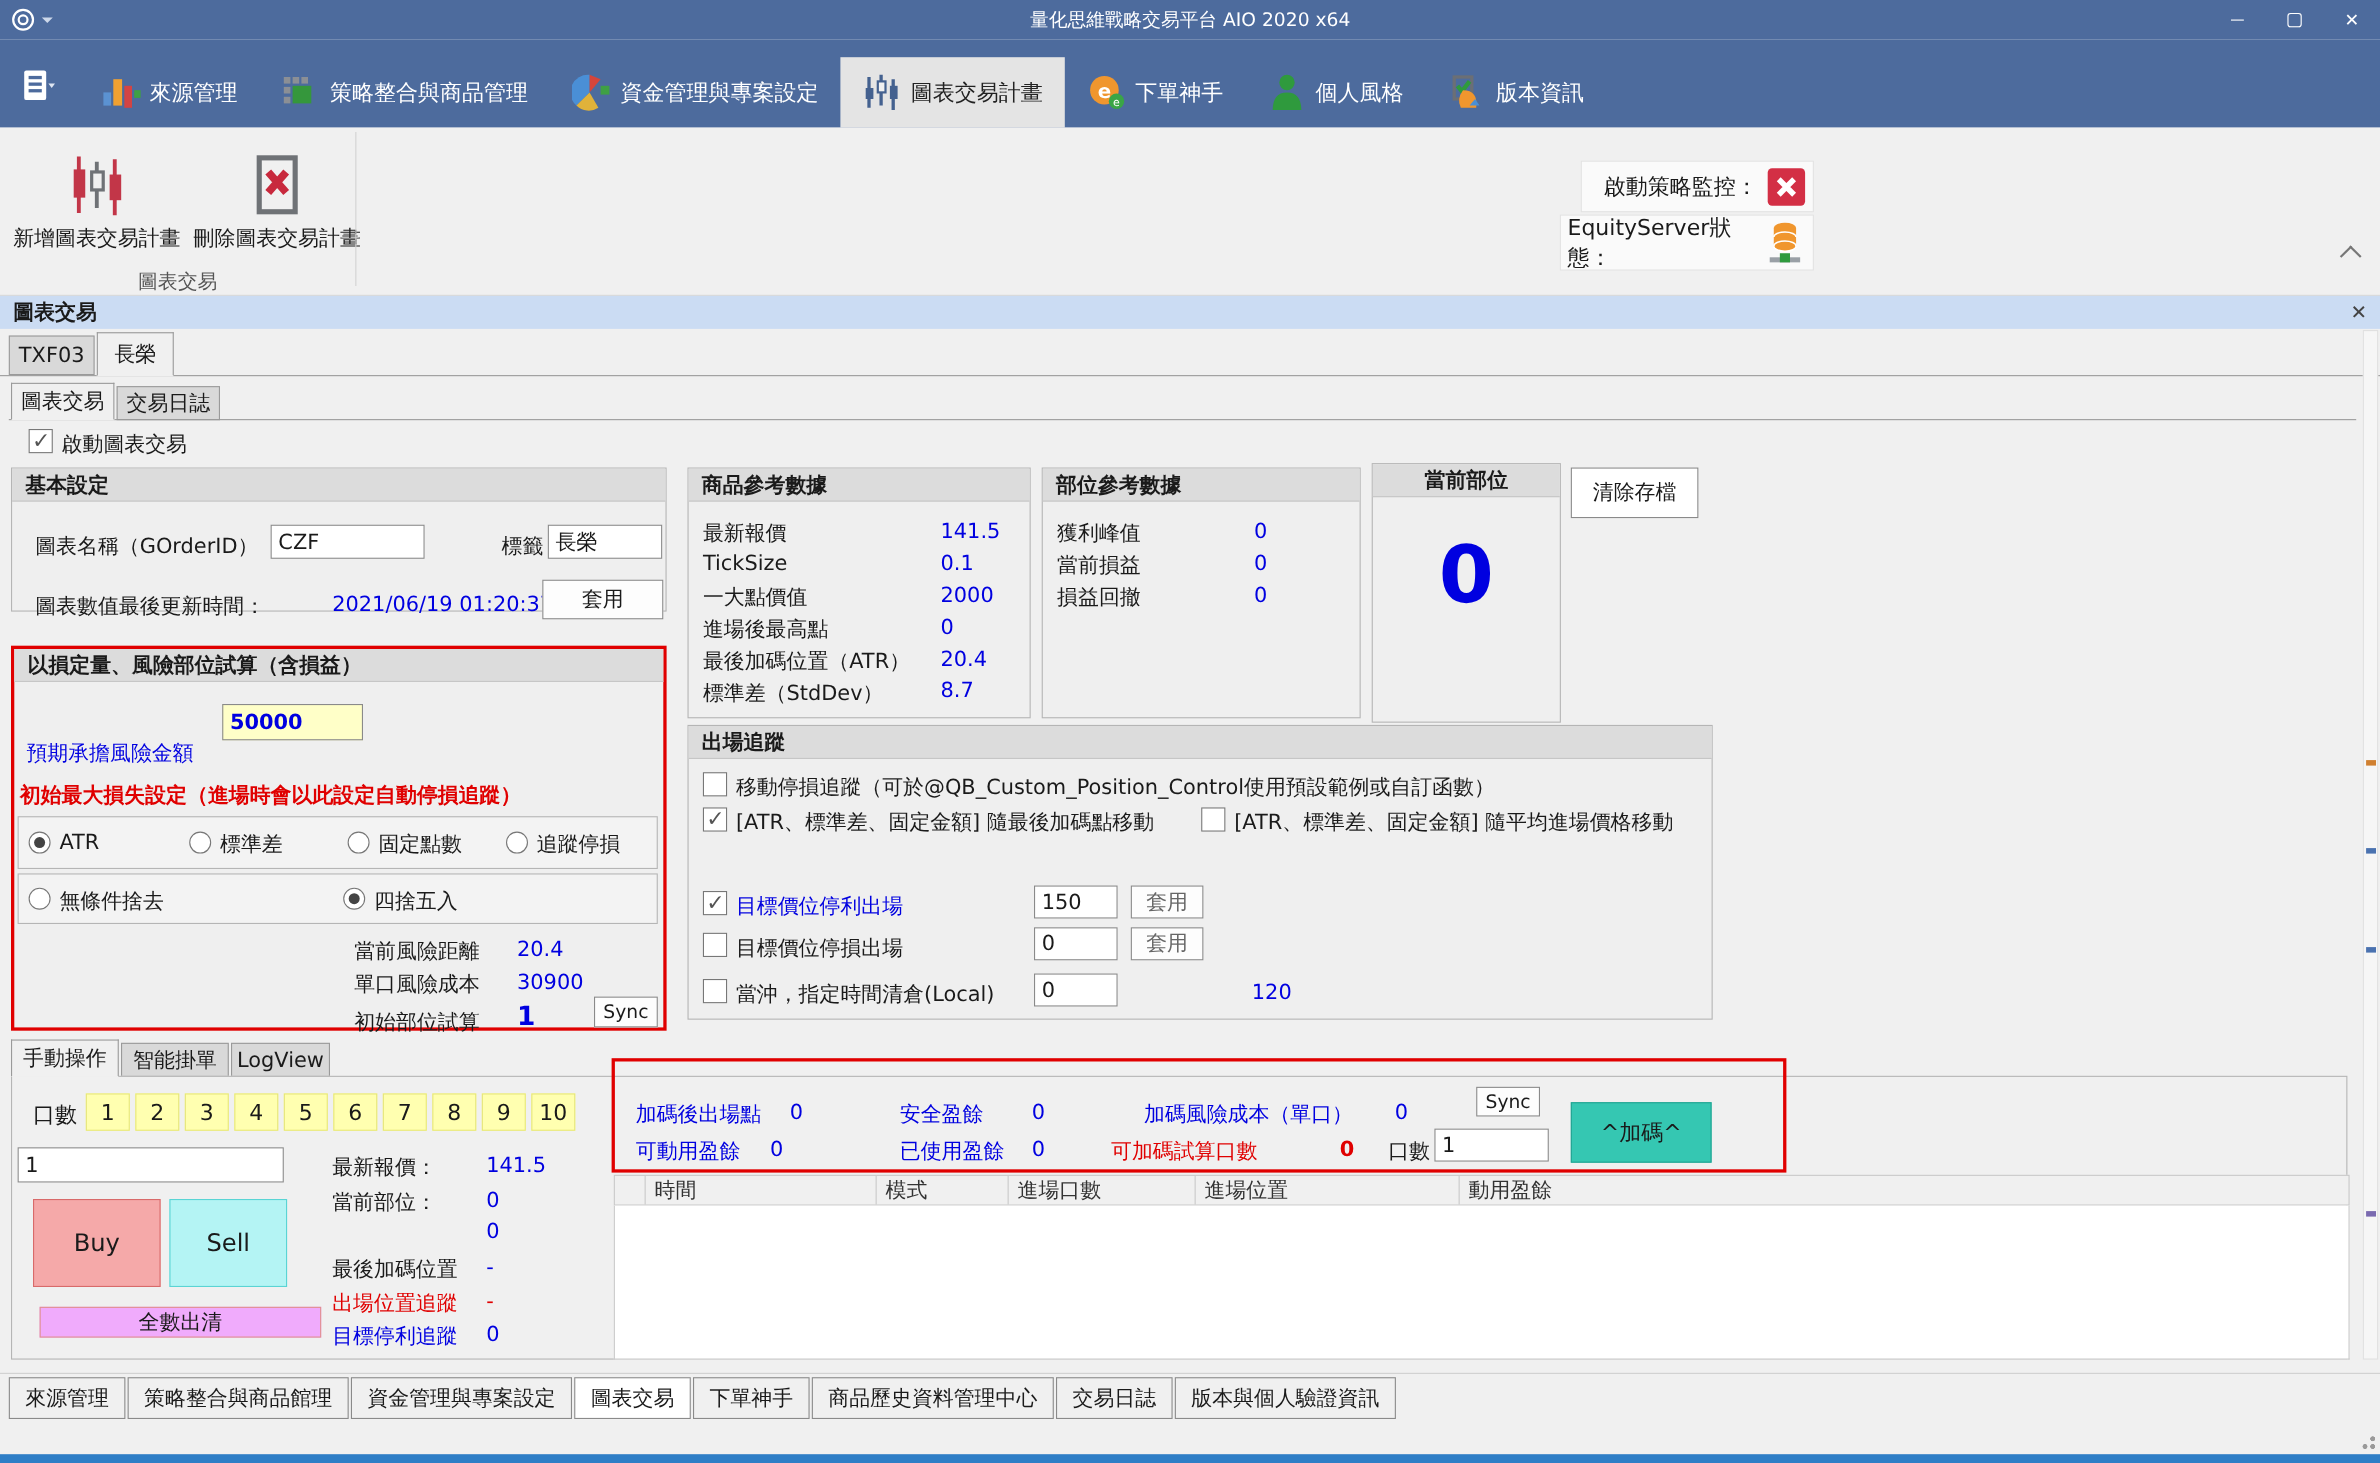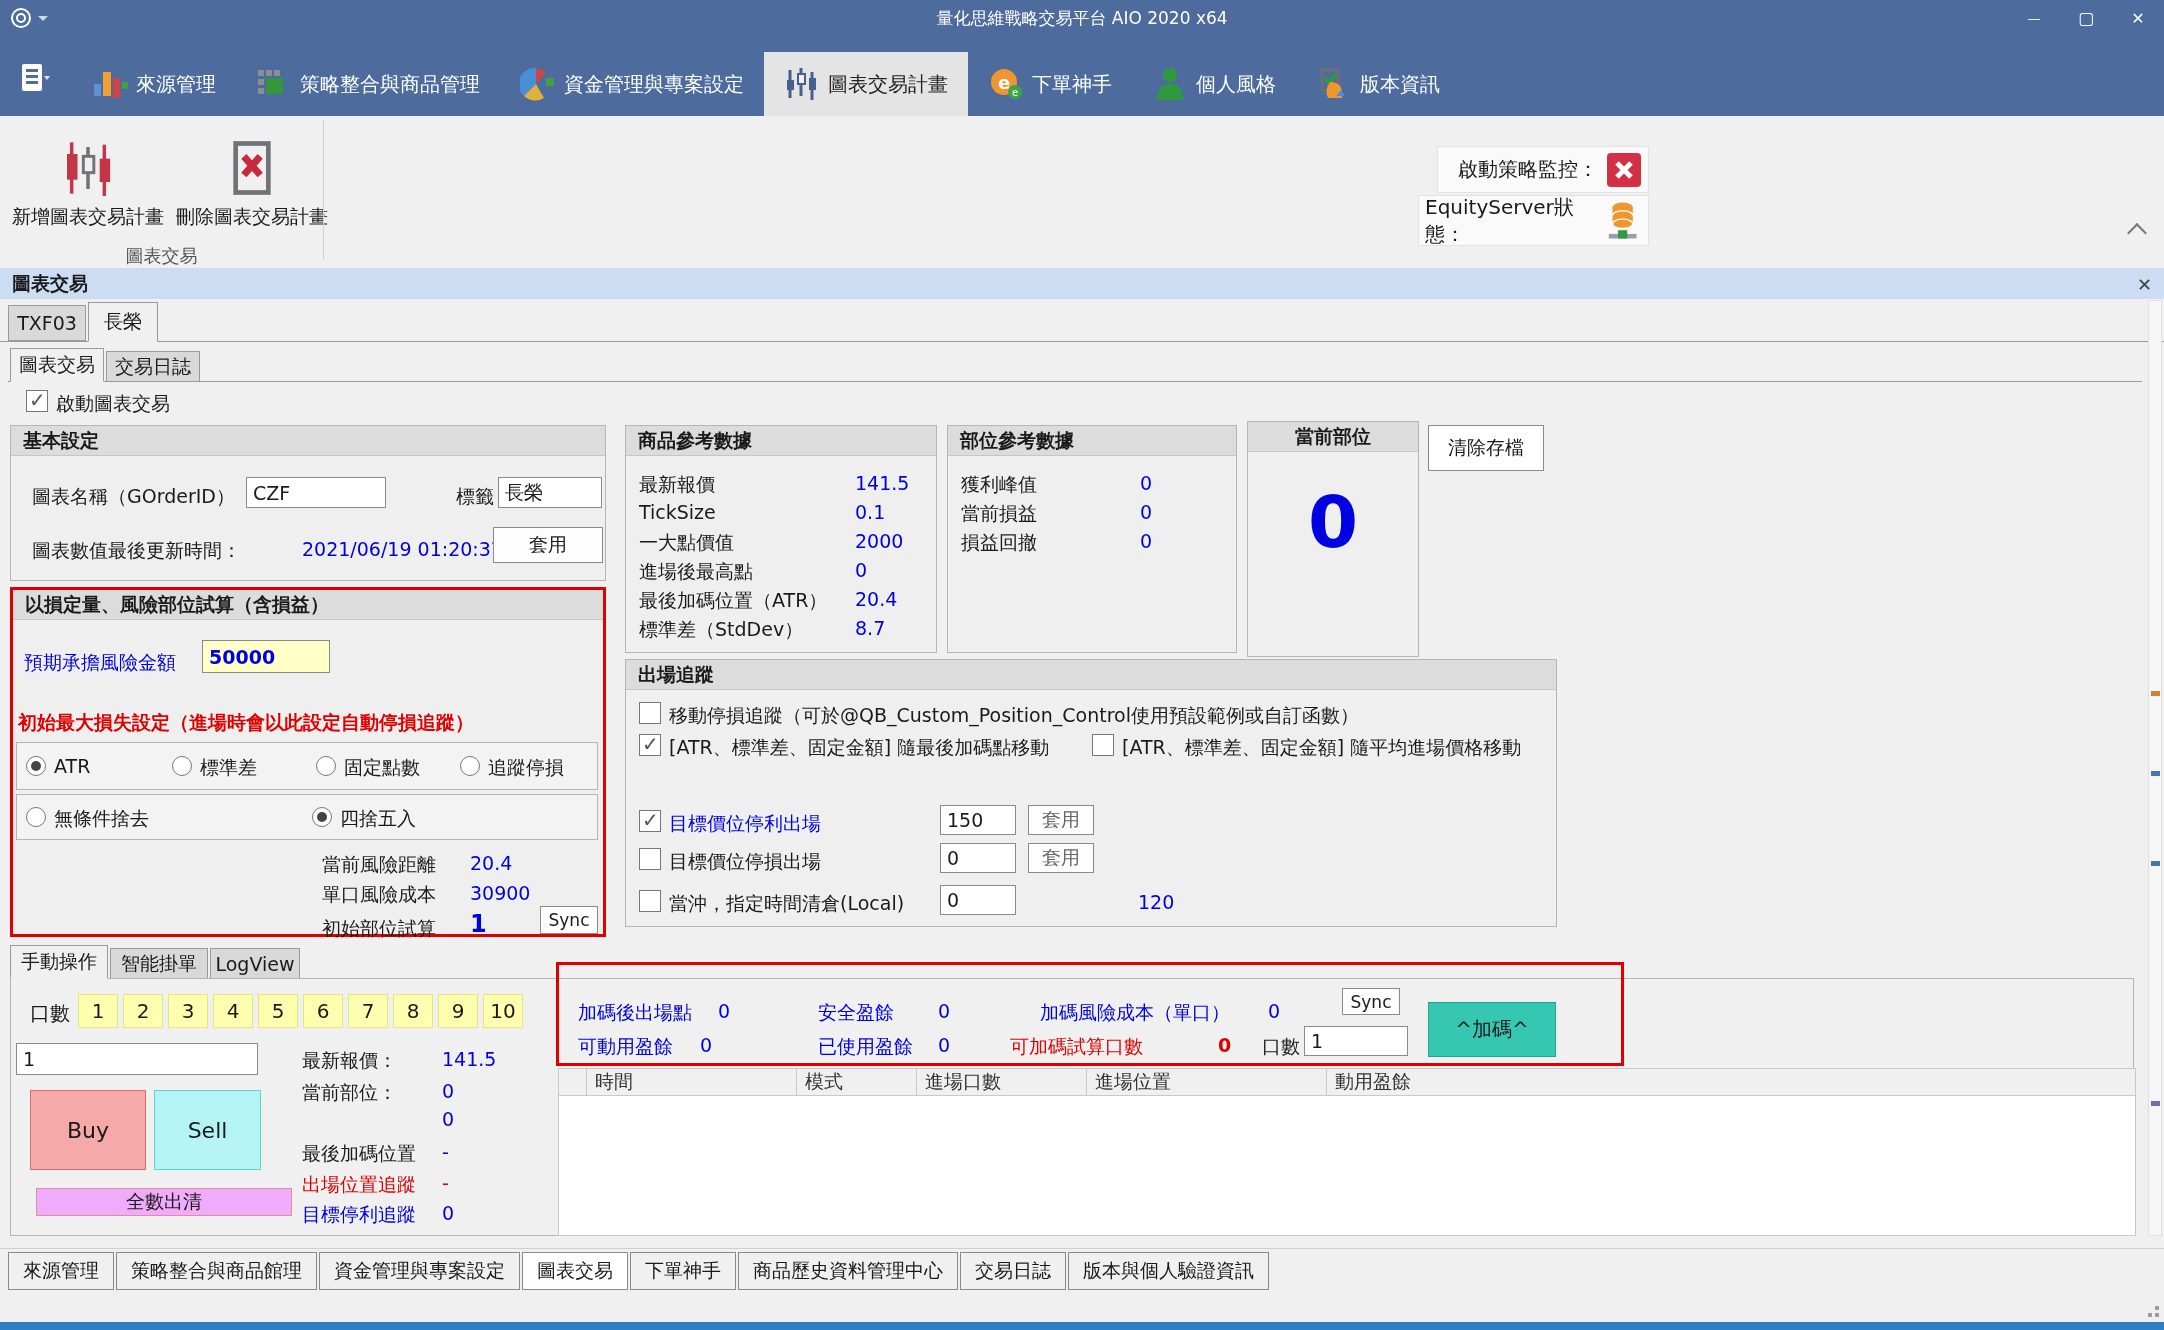--- a/index.html
+++ b/index.html
@@ -225,37 +225,37 @@
       <span>圖表交易</span>
     </div>
   <div class="ctab" style="left:106px;top:351px;width:94px;height:31px">
       <span>交易日誌</span>
     </div>
   <div class="tabline" style="left:8px;top:381px;width:2134px"></div>
 
   <span class="cb checked" style="left:26px;top:390px"></span>
   <span class="txt" style="left:56px;top:391px">啟動圖表交易</span>
 
-  <div class="grpbox" style="left:10px;top:425px;width:596px;height:156px">
+  <div class="grpbox" style="left:10px;top:425px;width:596px;height:131px">
     <div class="grphdr">基本設定</div>
   </div>
   <span class="txt" style="left:32px;top:484px">圖表名稱（GOrderID）</span>
   <input class="inp" style="left: 246px; top: 477px; width: 140px; height: 31px;" value="CZF">
   <span class="txt" style="left:456px;top:484px">標籤</span>
   <input class="inp" style="left: 498px; top: 477px; width: 104px; height: 31px;" value="長榮">
   <span class="txt" style="left:32px;top:538px">圖表數值最後更新時間：</span>
   <span class="txt blue" style="left:302px;top:538px">2021/06/19 01:20:37</span>
   <div class="btn" style="left:493px;top:527px;width:110px;height:36px">
       <span>套用</span>
     </div>
 
   <div class="grpbox" style="left:10px;top:587px;width:596px;height:350px;border:3px solid #e00000">
     <div class="grphdr">以損定量、風險部位試算（含損益）</div>
   </div>
-  <span class="txt blue" style="left:24px;top:650px">預期承擔風險金額</span>
+  <span class="txt blue" style="left:24px;top:672px">預期承擔風險金額</span>
   <input class="inp blue b" style="left: 202px; top: 640px; width: 128px; height: 33px; background: rgb(255, 255, 200);" value="50000">
   <span class="txt red b" style="left:18px;top:710px">初始最大損失設定（進場時會以此設定自動停損追蹤）</span>
 
   <div class="grpbox" style="left:16px;top:742px;width:582px;height:48px;background:#f3f3f3"></div>
   <span class="radio checked" style="left:26px;top:756px"></span>
   <span class="txt" style="left:54px;top:755px">ATR</span>
   <span class="radio" style="left:172px;top:756px"></span>
   <span class="txt" style="left:200px;top:755px">標準差</span>
   <span class="radio" style="left:316px;top:756px"></span>
   <span class="txt" style="left:344px;top:755px">固定點數</span>

